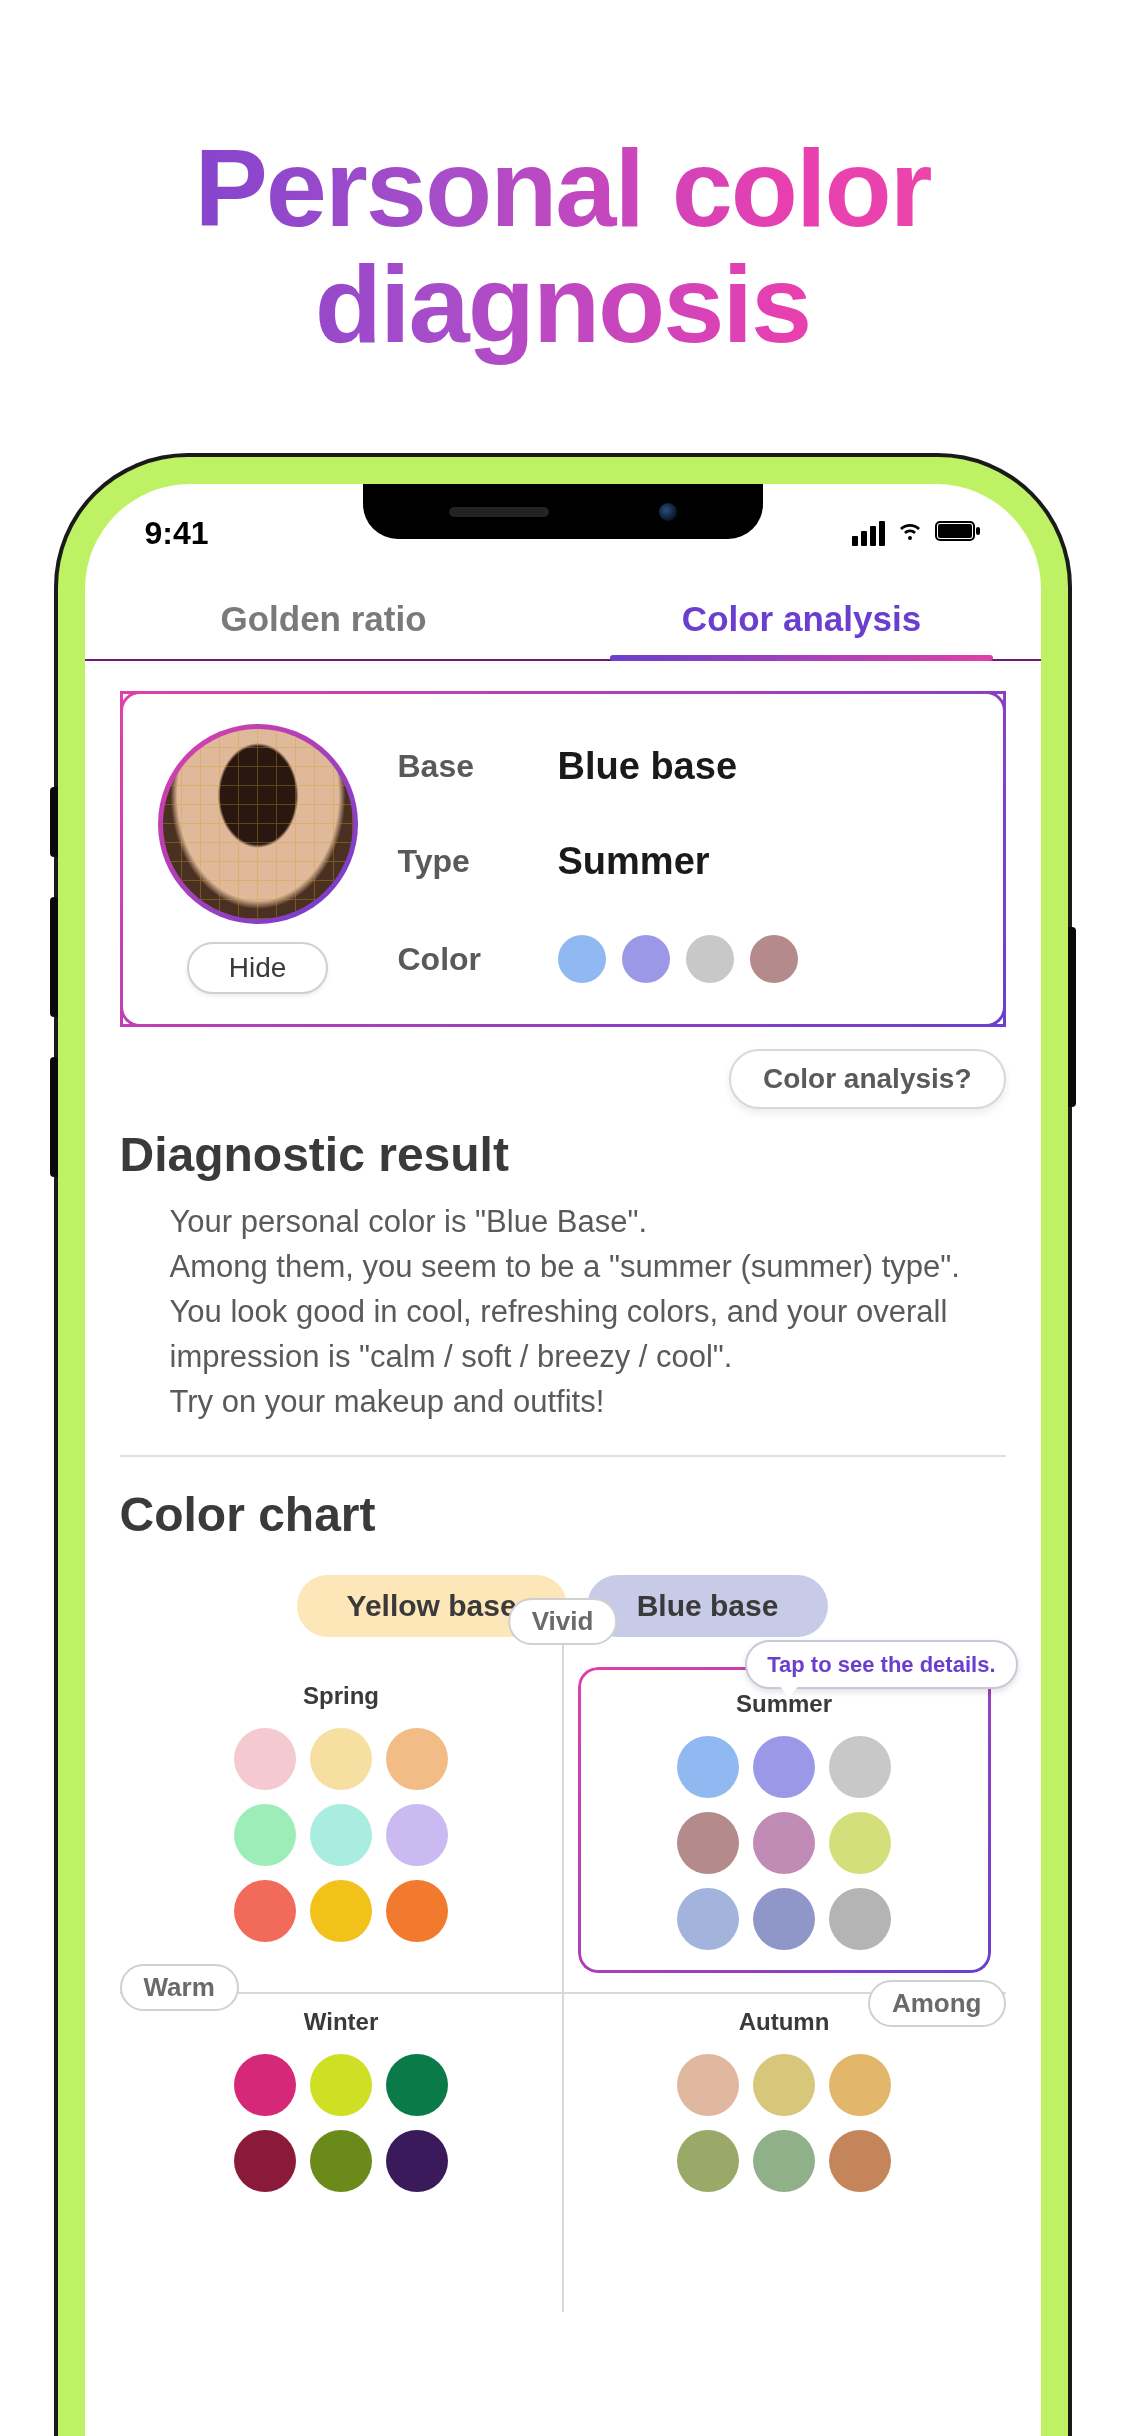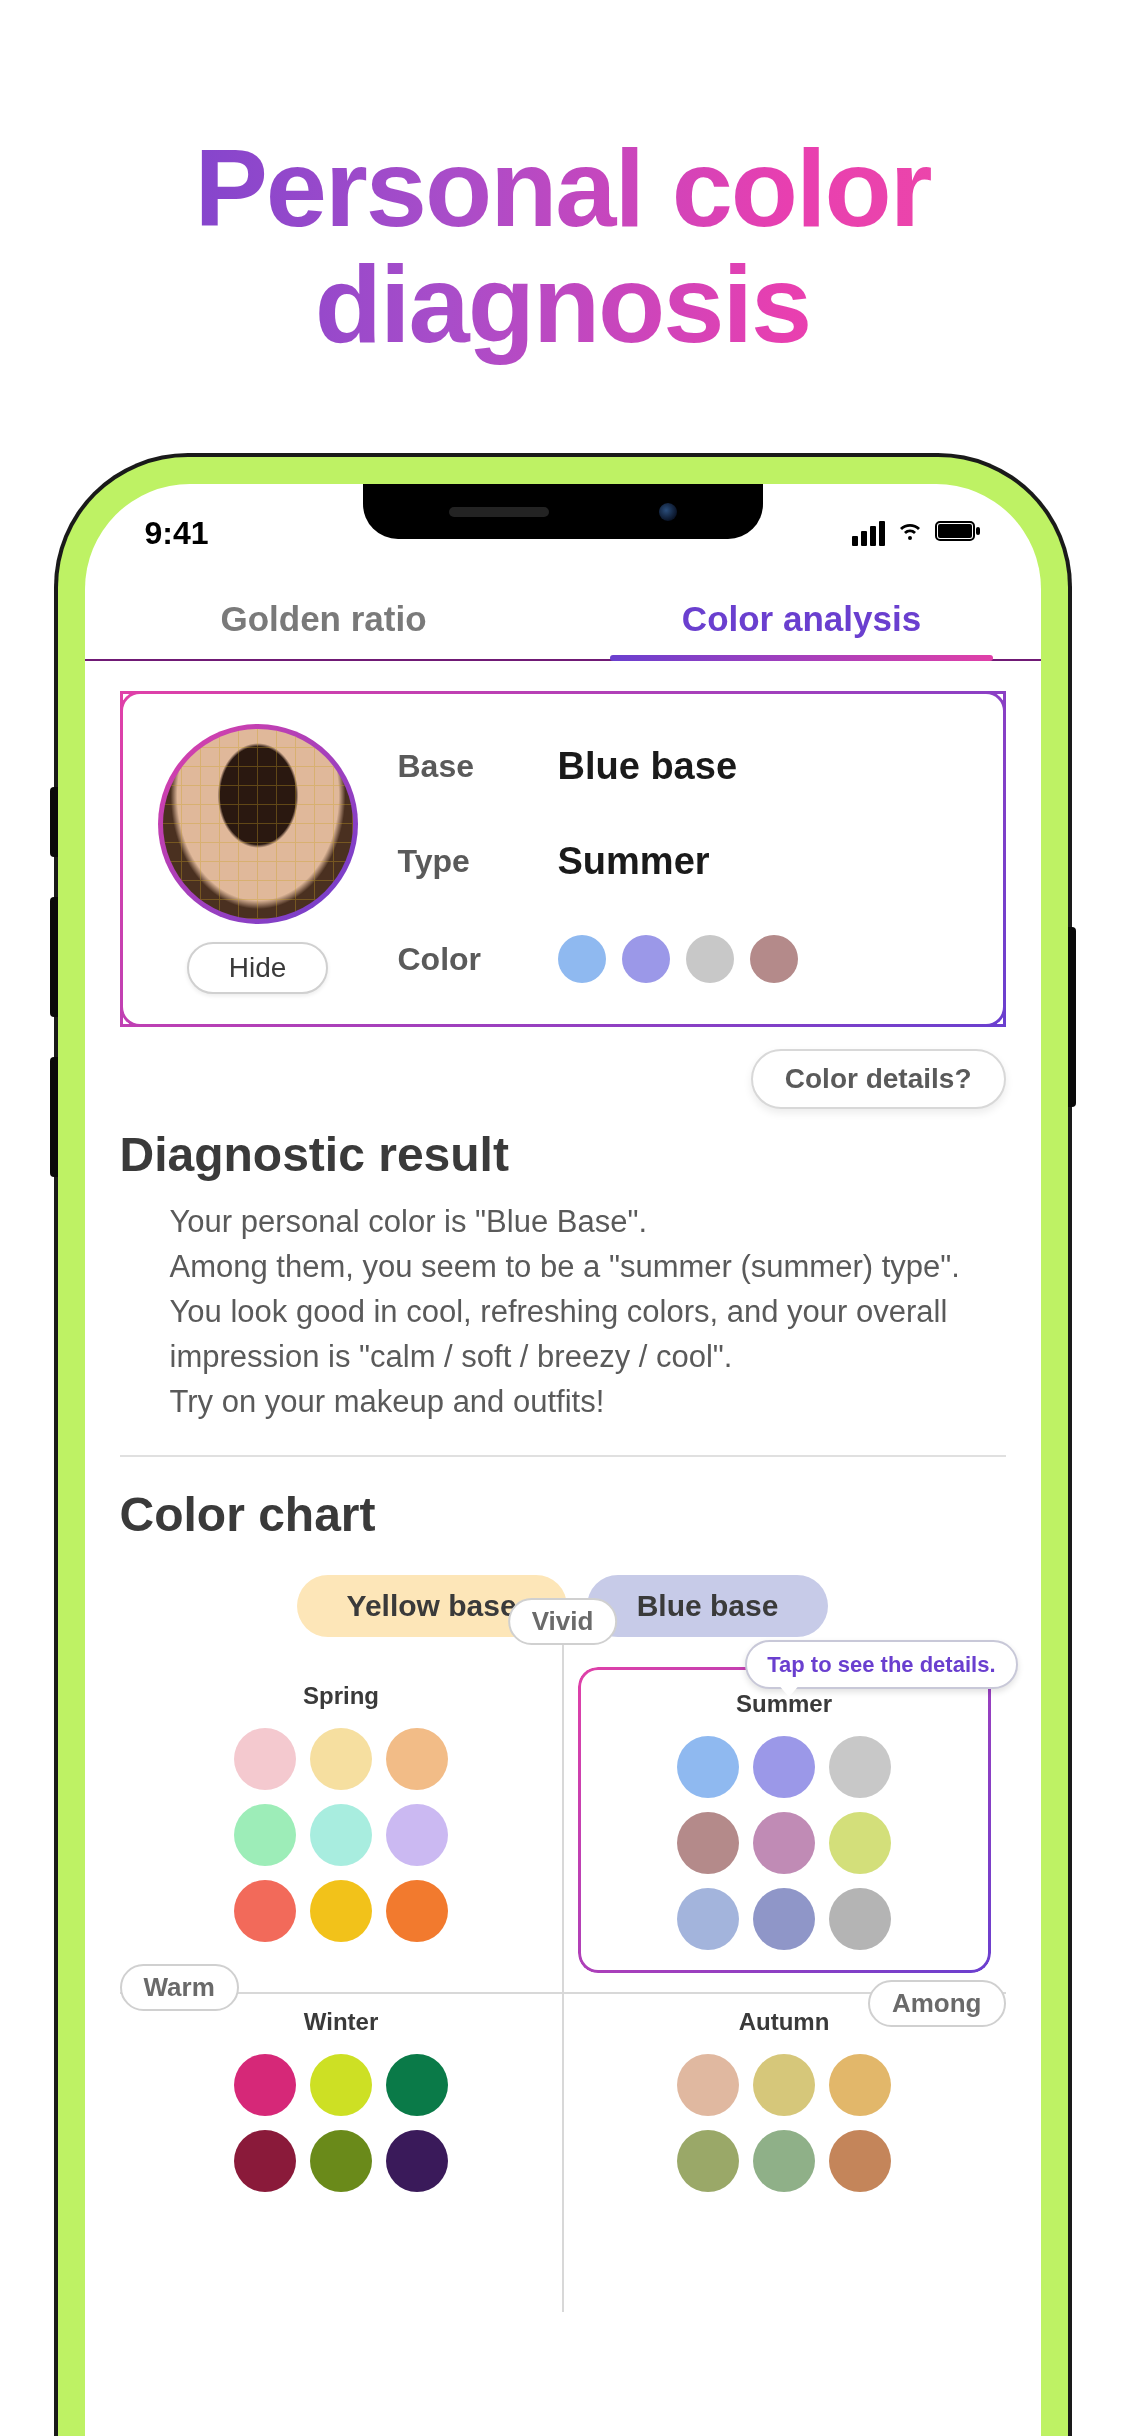--- a/index.html
+++ b/index.html
@@ -349,21 +349,21 @@
           <span class="result-label">Color</span>
           <span class="color-dots" id="result-colors">
               <span class="dot" style="background: rgb(143, 185, 240);"></span>
               <span class="dot" style="background: rgb(155, 152, 232);"></span>
               <span class="dot" style="background: rgb(200, 200, 200);"></span>
               <span class="dot" style="background: rgb(180, 138, 138);"></span>
             </span>
         </div>
       </div>
 
-      <button class="help-btn">Color details?</button>
+      <button class="help-btn">Color analysis?</button>
 
       <div class="section-title">Diagnostic result</div>
       <div class="diag-text">Your personal color is "Blue Base".
 Among them, you seem to be a "summer (summer) type".
 You look good in cool, refreshing colors, and your overall impression is "calm / soft / breezy / cool".
 Try on your makeup and outfits!</div>
 
       <div class="divider"></div>
 
       <div class="section-title">Color chart</div>

